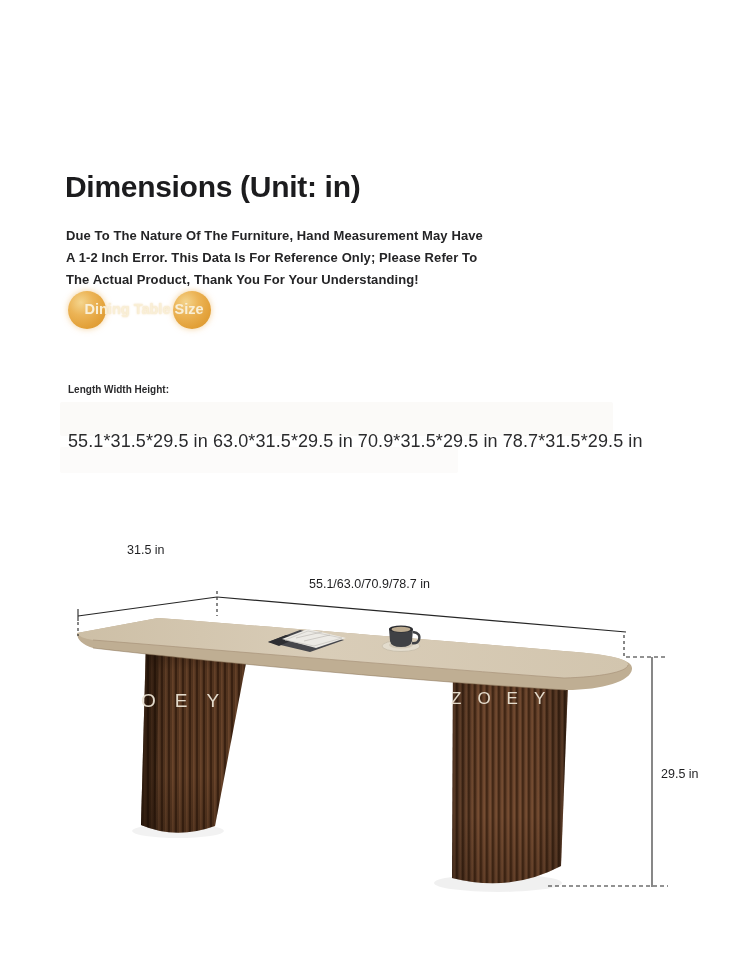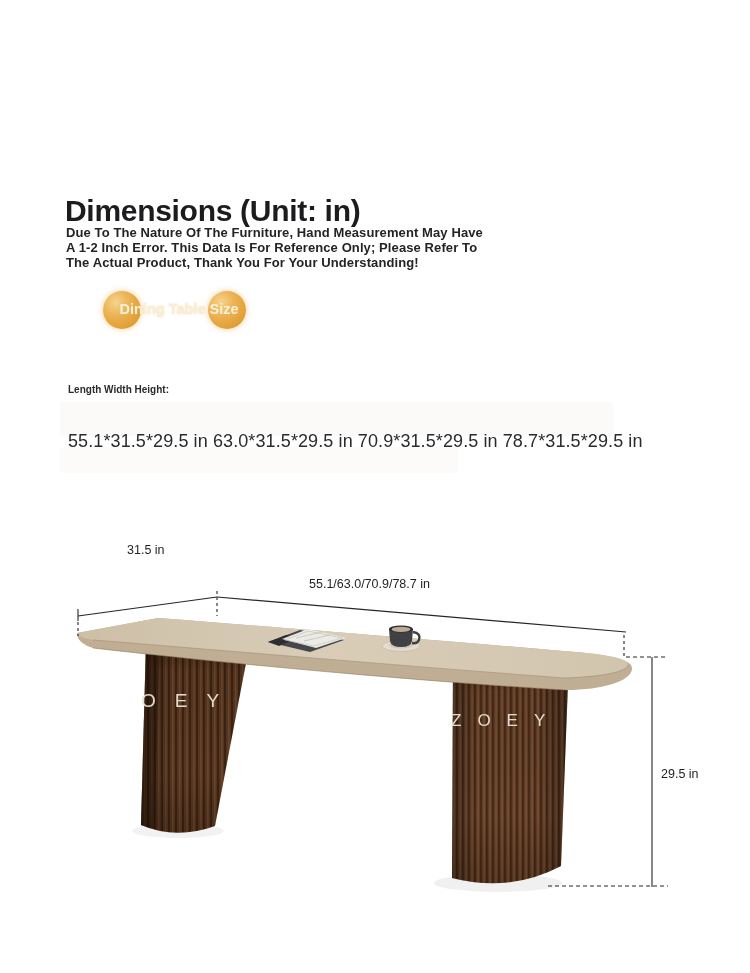--- a/index.html
+++ b/index.html
@@ -2,27 +2,27 @@
 <html><head>
 <meta charset="utf-8">
 <style>
   html,body{margin:0;padding:0;background:#ffffff;}
   .screen{
     position:relative;width:750px;height:973px;background:#ffffff;overflow:hidden;
     font-family:"Liberation Sans", sans-serif;color:#1d1d1f;
   }
   .abs{position:absolute;}
   .section-title{
-    left:65px;top:170px;font-size:30px;font-weight:700;letter-spacing:-0.3px;color:#1c1c1e;margin-top:24px;
+    left:65px;top:170px;font-size:30px;font-weight:700;letter-spacing:-0.3px;color:#1c1c1e;
   }
   .disclaimer{
-    left:66px;top:225px;font-size:13px;font-weight:700;line-height:15px;color:#242426;
+    left:66px;top:225px;font-size:13px;font-weight:700;line-height:22px;color:#242426;
     white-space:pre-line;letter-spacing:0.1px;
   }
-  .badge{left:68px;top:291px;width:143px;height:38px;margin-left:35px;}
+  .badge{left:68px;top:291px;width:143px;height:38px;}
   .badge .dot{
     position:absolute;top:0;width:38px;height:38px;border-radius:50%;
     background:radial-gradient(circle at 34% 30%, #f4d58e 0%, #ecb456 35%, #e2a038 70%, #d9952c 100%);
     box-shadow:0 0 6px rgba(233,172,74,0.55);
   }
   .badge .dot.left{left:0;}
   .badge .dot.right{left:105px;}
   .badge .badge-label{
     position:absolute;left:16px;top:10px;width:120px;text-align:center;
     font-size:14.5px;font-weight:700;color:#f9efd6;white-space:nowrap;
@@ -31,21 +31,21 @@
   .faint-band1{left:60px;top:402px;width:553px;height:34px;background:#fbfaf8;border-radius:2px;}
   .faint-band2{left:60px;top:447px;width:398px;height:26px;background:#fcfbfa;border-radius:2px;}
   .size-heading{left:68px;top:384px;font-size:10px;font-weight:700;color:#2a2a2c;}
   .size-values{left:68px;top:431px;font-size:18px;font-weight:400;color:#2b2b2d;letter-spacing:0.1px;}
   .dim-label{font-size:12.5px;color:#1f1f21;white-space:nowrap;}
   .width-label{left:127px;top:543px;}
   .length-label{left:309px;top:577px;text-align:center;}
   .height-label{left:661px;top:754px;margin-top:13px;}
   .watermark{color:#ece4d5;font-weight:500;white-space:nowrap;opacity:0.95;}
   .watermark.left{left:141px;top:690px;font-size:19px;letter-spacing:19px;}
-  .watermark.right{left:451px;top:711px;font-size:17px;letter-spacing:16px;}
+  .watermark.right{left:451px;top:689px;font-size:17px;letter-spacing:16px;}
   svg{display:block;}
 </style>
 </head>
 <body>
 
 <div class="screen">
 
   <div class="abs section-title">Dimensions (Unit: in)</div>
 
   <div class="abs disclaimer">Due To The Nature Of The Furniture, Hand Measurement May Have

